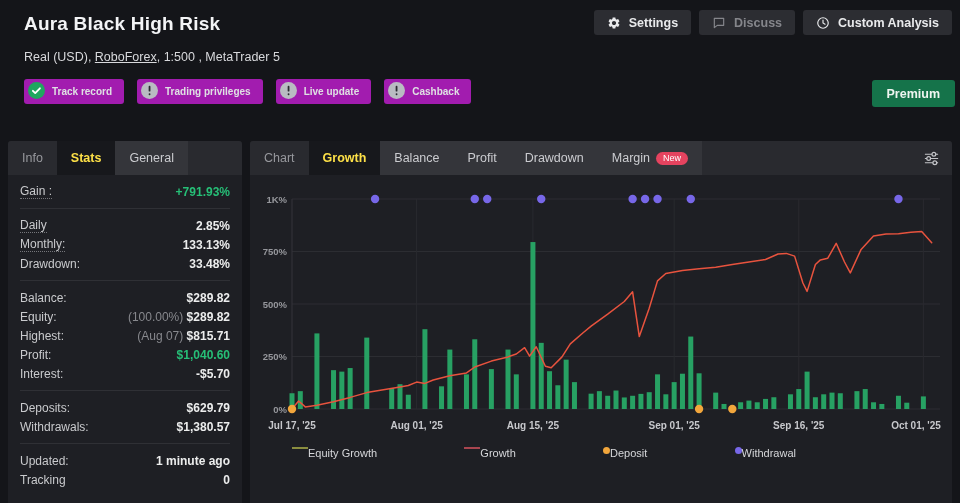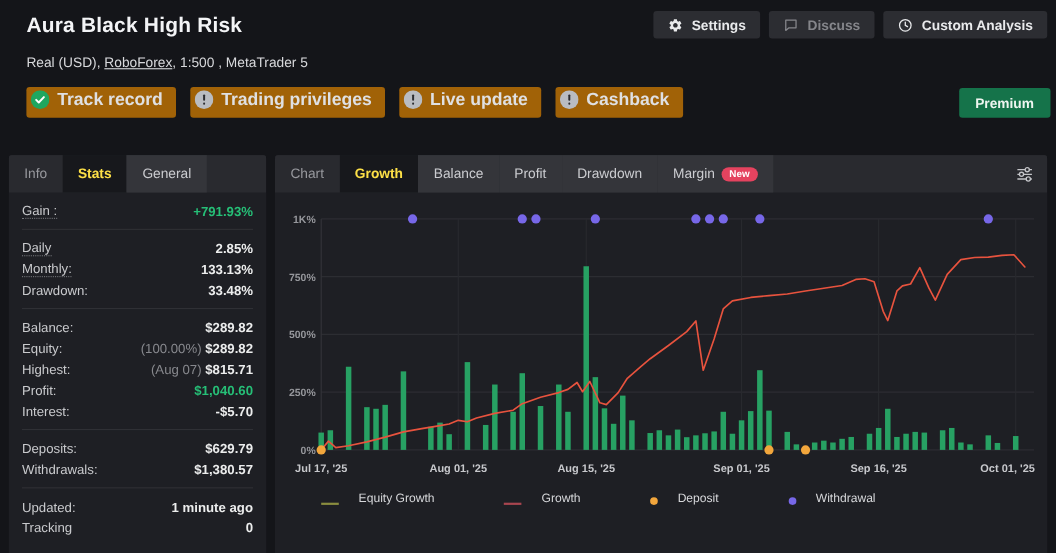--- a/index.html
+++ b/index.html
@@ -14,54 +14,54 @@
   .title{font-size:19px;font-weight:bold;letter-spacing:.2px;padding-top:3px;color:#f3f4f6;}
   .hbtns{position:absolute;top:10px;right:8px;display:flex;gap:8px;align-items:center;}
   .hbtn{display:flex;align-items:center;gap:8px;background:#2c2d32;border:none;border-radius:3px;
         padding:0 13px;height:25px;font-size:12.5px;font-weight:bold;color:#e9eaec;
         font-family:"Liberation Sans",sans-serif;cursor:pointer;}
   .hbtn.dim{color:#85868b;}
   .hbtn svg{display:block;}
   .subtitle{margin-top:15px;font-size:12.5px;color:#d8d9dc;}
   .subtitle a{color:#d8d9dc;text-decoration:underline;cursor:pointer;}
   .badges{margin-top:15px;display:flex;gap:13px;}
-  .badge{display:flex;align-items:flex-start;gap:7px;background:#a16207;border-radius:3px;
-         padding:3px 12px 3px 4px;font-size:16px;font-weight:bold;color:#dfe0e3;cursor:default;}
+  .badge{display:flex;align-items:center;gap:7px;background:#a21caf;border-radius:3px;
+         padding:3px 12px 3px 4px;font-size:10px;font-weight:bold;color:#dfe0e3;cursor:default;}
   .premium{position:absolute;right:5px;top:80px;background:#15734a;color:#eef5f0;font-size:12.5px;
            font-weight:bold;border:none;border-radius:3px;padding:0 15px;height:27px;
            font-family:"Liberation Sans",sans-serif;cursor:pointer;}
   
   .main{display:flex;gap:8px;padding:0 8px;margin-top:11px;height:435px;}
   .panel{background:#1e1f24;border-radius:3px 3px 0 0;overflow:hidden;}
   .stats-panel{width:234px;flex:none;display:flex;flex-direction:column;}
   .chart-panel{flex:1;display:flex;flex-direction:column;}
   
   .tabbar{display:flex;align-items:stretch;background:#292a2f;height:34px;flex:none;}
   .tab{display:flex;align-items:center;gap:6px;padding:0 14px;font-size:12.5px;color:#97989d;cursor:pointer;}
   .tab.active{background:#17181c;color:#fde047;font-weight:bold;}
   .tab.box{background:#34353a;color:#cbccd0;}
-  .newpill{background:#e5435f;color:#fff;font-size:9px;font-weight:bold;border-radius:8px;padding:2px 7px;line-height:1;}
+  .newpill{background:#e5435f;color:#fff;font-size:9px;font-weight:normal;border-radius:8px;padding:2px 7px;line-height:1;}
   .tune{margin-left:auto;display:flex;align-items:center;padding-right:12px;cursor:pointer;}
   
   .stats-body{padding:0 12px;font-size:12px;}
   .group{padding:7px 0;border-bottom:1px solid #2f3035;}
   .group:last-child{border-bottom:none;}
   .row{display:flex;justify-content:space-between;align-items:center;height:19px;}
   .lbl{color:#c9cacd;}
   .lbl.dotted{border-bottom:1px dotted #75767b;}
   .val{color:#eceded;font-weight:bold;}
   .val .pre{color:#87888d;font-weight:normal;}
   .val.green{color:#26bf77;}
   .val.green2{color:#1fa066;}
   
   .chart-wrap{padding:8px 6px 0 6px;}
   .chart-wrap svg{display:block;overflow:visible;}
   svg text{font-family:"Liberation Sans",sans-serif;}
   .legend{display:flex;justify-content:space-between;margin-top:12px;padding:0 150px 0 36px;}
-  .legend-item{display:flex;align-items:flex-end;gap:18px;font-size:11px;color:#d6d7da;cursor:pointer;}
+  .legend-item{display:flex;align-items:flex-start;gap:0;font-size:11px;color:#d6d7da;cursor:pointer;}
   .lmark{width:16px;height:2px;display:inline-block;}
   .ldot{width:7px;height:7px;border-radius:50%;display:inline-block;}
 </style>
 </head>
 <body>
 
 <div class="header">
   <div class="title">Aura Black High Risk</div>
   <div class="hbtns" id="header-buttons">
       <button class="hbtn">

